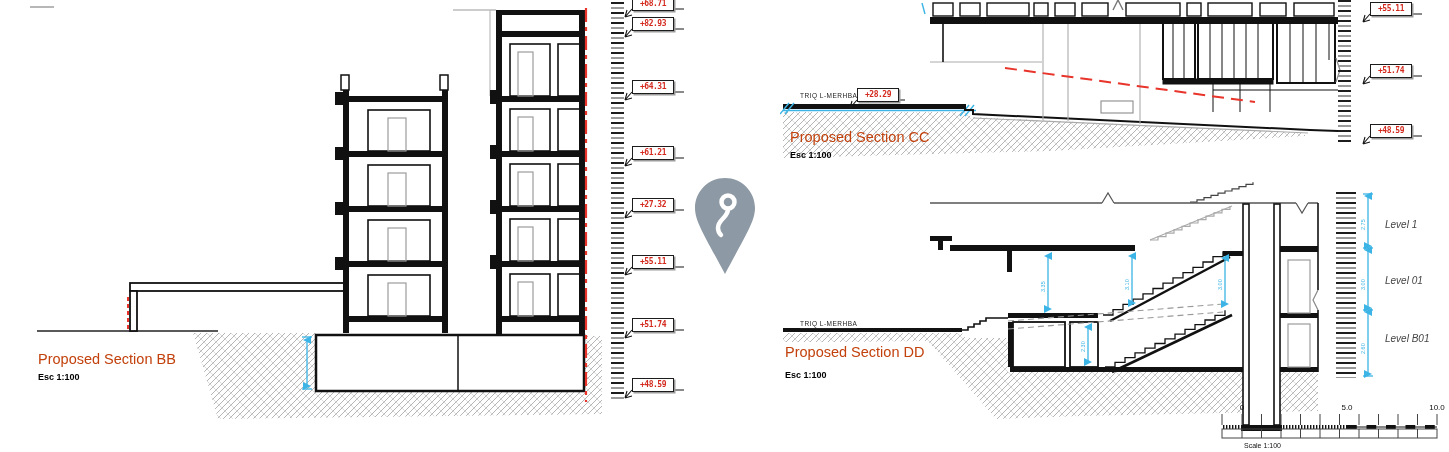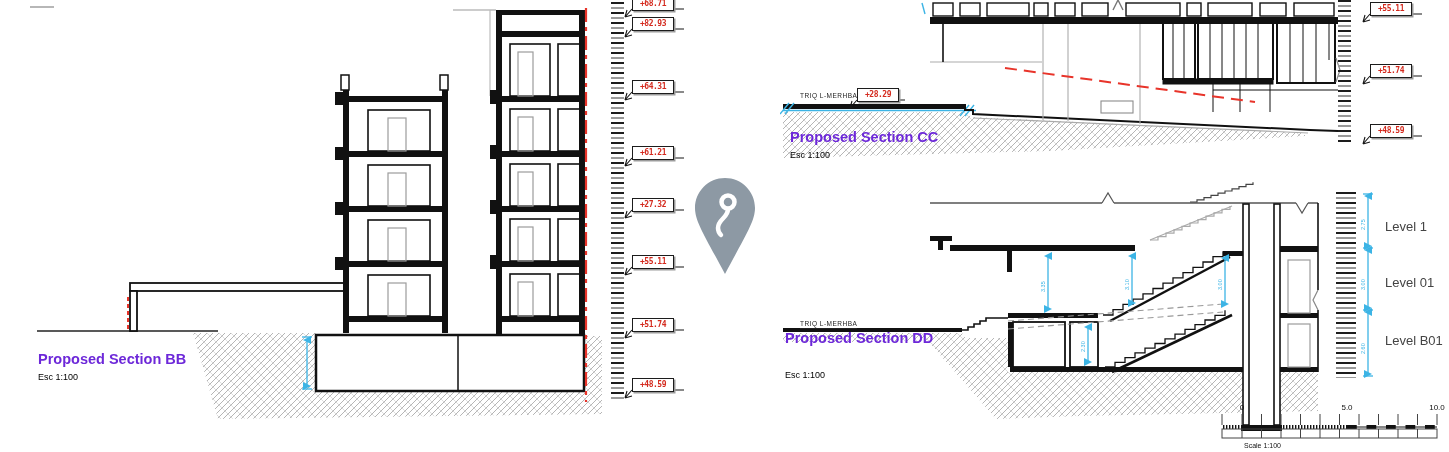--- a/index.html
+++ b/index.html
@@ -1,23 +1,23 @@
 <!DOCTYPE html>
 <html><head>
 <meta charset="utf-8">
 <style>
   html,body{margin:0;padding:0;background:#fff;}
   .canvas{position:relative;width:1449px;height:452px;background:#fff;overflow:hidden;
           font-family:"Liberation Sans",sans-serif;}
   .abs{position:absolute;}
-  .title{font-weight:bold;font-size:14.5px;color:#6d28d9;white-space:nowrap;text-align:right;}
-  .esc{font-weight:normal;font-size:9px;color:#000;white-space:nowrap;}
+  .title{font-weight:normal;font-size:14.5px;color:#c2410c;white-space:nowrap;text-align:right;}
+  .esc{font-weight:bold;font-size:9px;color:#000;white-space:nowrap;}
   .street-label{font-size:6.5px;color:#222;letter-spacing:.5px;white-space:nowrap;}
   .street-label.ul{border-bottom:1px solid #222;padding-bottom:1px;}
-  .level-label{font-size:13px;color:#444;white-space:nowrap;}
+  .level-label{font-size:10px;color:#444;white-space:nowrap;font-style:italic;}
   .ruler-strip{background:repeating-linear-gradient(180deg,#1d1d1d 0 2px,rgba(0,0,0,0) 2px 5px,#9a9a9a 5px 7px,rgba(0,0,0,0) 7px 10px);}
   .elev-marker{width:66px;height:26px;}
   .elev-marker svg{position:absolute;left:0;top:0;}
   .elev-marker .flag{position:absolute;left:10px;top:1px;width:40px;height:12px;background:#fff;
       border:1.3px solid #1c1c1c;box-shadow:1.5px 1.5px 0 #9b9b9b;color:#d42a1e;
       font-family:"DejaVu Sans Mono",monospace;font-weight:bold;font-size:8px;line-height:12px;
       text-align:center;letter-spacing:-0.5px;}
   .lead-line{stroke:#161616;stroke-width:1.1;fill:none;}
   .sb-label{position:absolute;top:0;transform:translateX(-50%);font-size:8px;color:#111;}
   .sb-caption{position:absolute;font-size:7px;color:#111;}
@@ -382,21 +382,21 @@
     <span class="flag">+28.29</span>
     </div>
 
   <div class="abs street-label" style="left:800px;top:92px">TRIQ L-MERHBA</div>
   <div class="abs street-label ul" style="left:800px;top:320px">TRIQ L-MERHBA</div>
 
   <div class="abs title" style="left:38px;top:351px">Proposed Section BB</div>
   <div class="abs esc" style="left:38px;top:372px">Esc 1:100</div>
   <div class="abs title" style="left:790px;top:129px">Proposed Section CC</div>
   <div class="abs esc" style="left:790px;top:150px">Esc 1:100</div>
-  <div class="abs title" style="left:785px;top:330px">Proposed Section DD</div>
+  <div class="abs title" style="left:785px;top:344px">Proposed Section DD</div>
   <div class="abs esc" style="left:785px;top:370px">Esc 1:100</div>
 
   <svg class="abs" style="left:694px;top:177px" width="62" height="100" viewBox="0 0 62 100">
     <path d="M31 1 C14.4 1 1 14.4 1 31 C1 45 12 61 31 97 C50 61 61 45 61 31 C61 14.4 47.6 1 31 1 Z" fill="#8d99a4"></path>
     <circle cx="34" cy="25" r="6.5" fill="none" stroke="#fff" stroke-width="4.5"></circle>
     <path d="M34 32 C34 41 24 42 24 51 C24 55 26 57 27 58" fill="none" stroke="#fff" stroke-width="4.5" stroke-linecap="round"></path>
   </svg>
 
   <div class="abs" style="left:1220px;top:403px;width:228px;height:48px">
     <span class="sb-label" style="left:22px">0</span>

